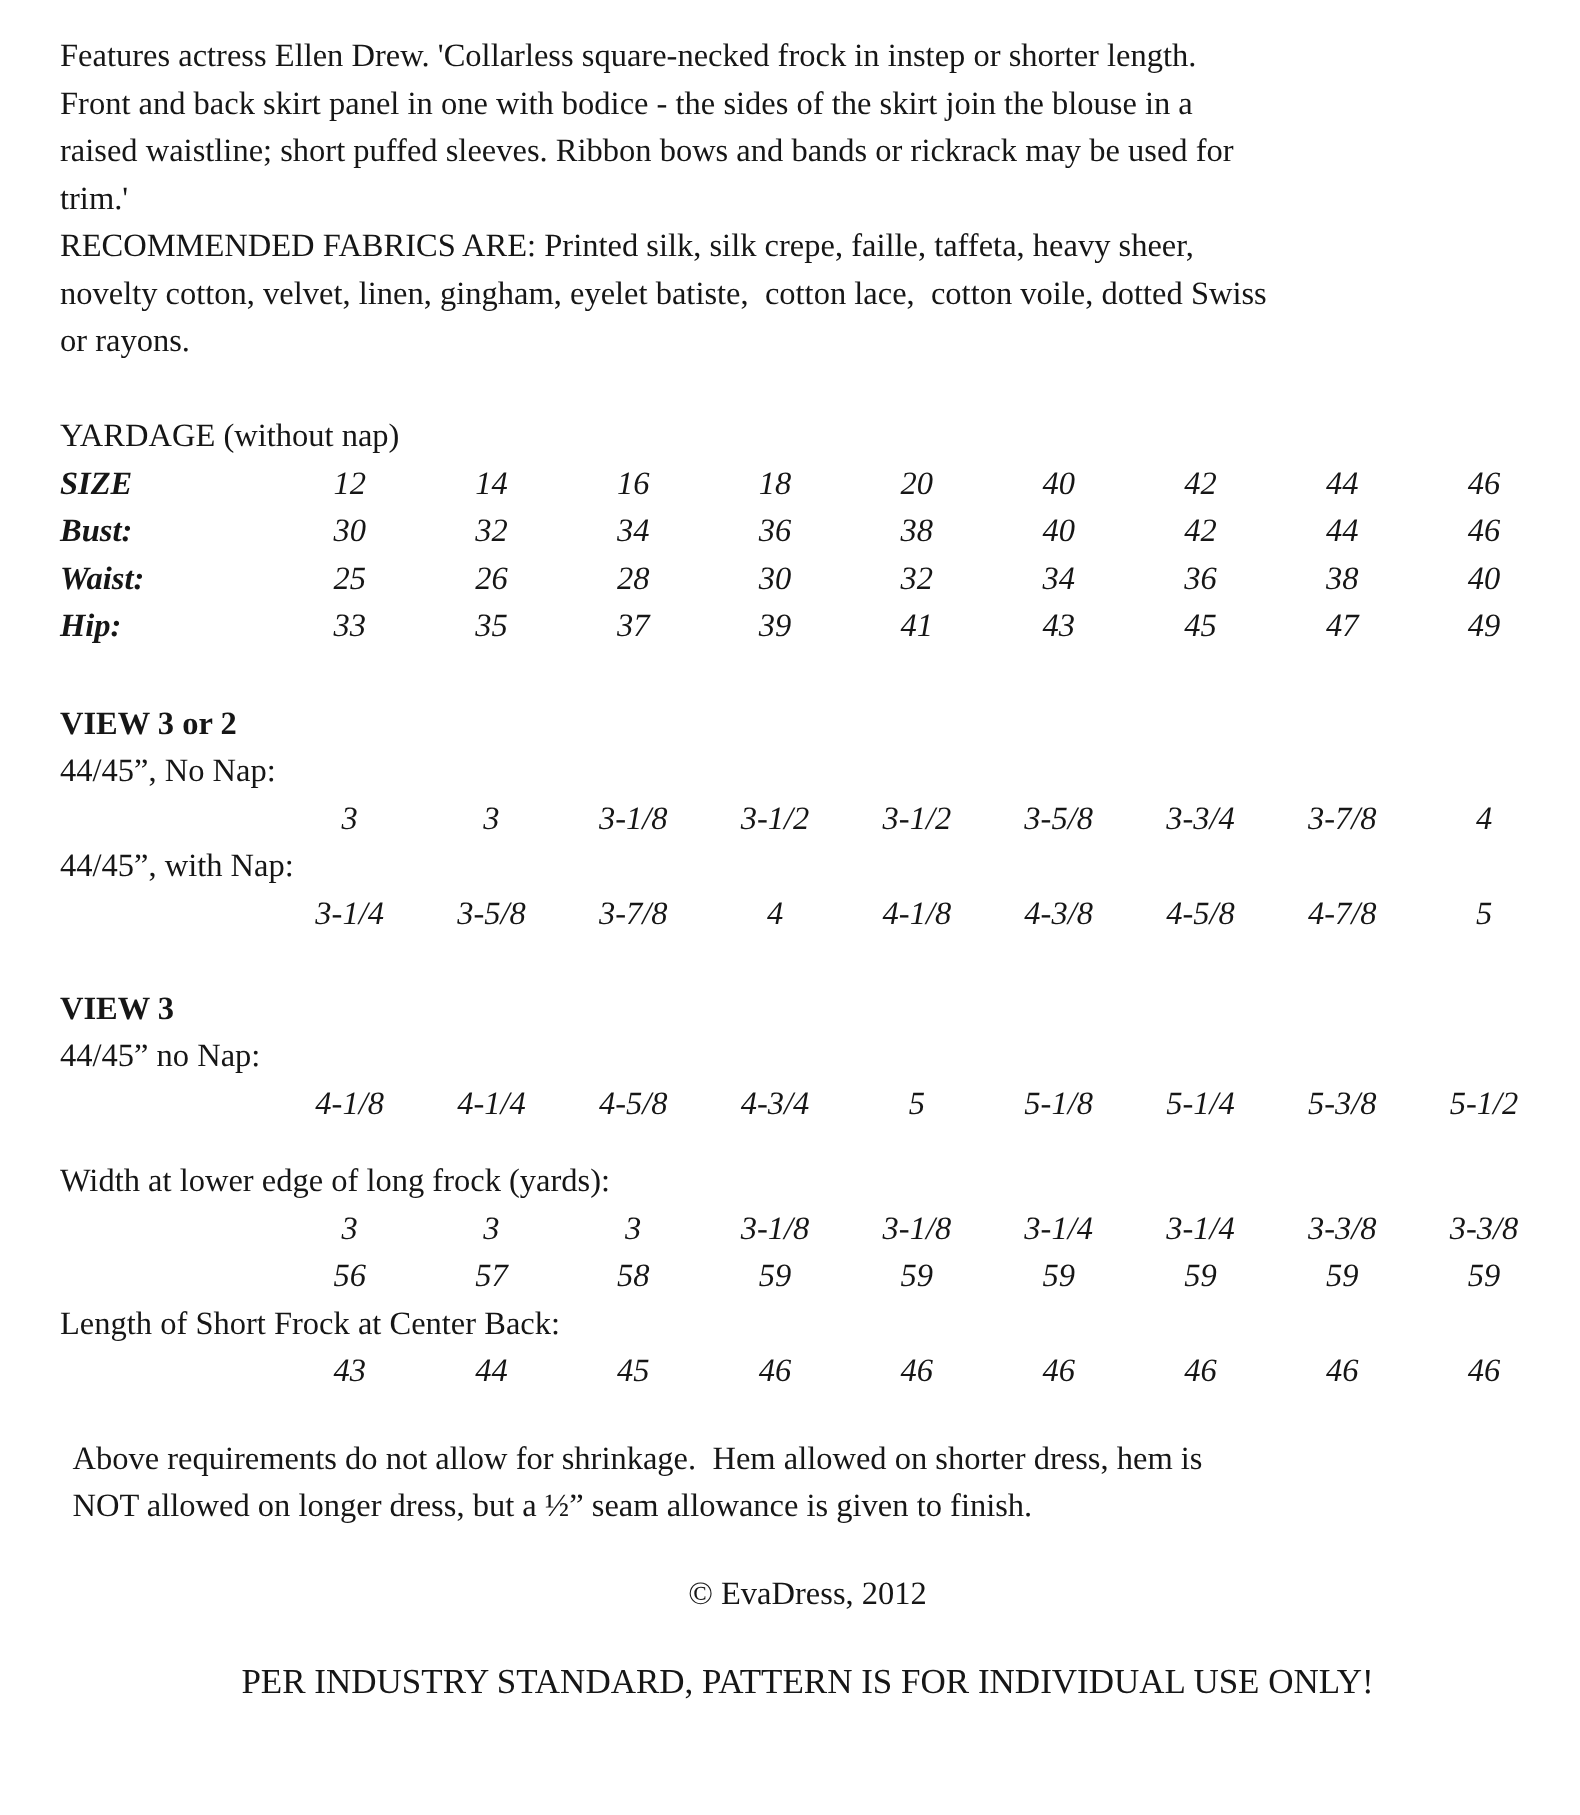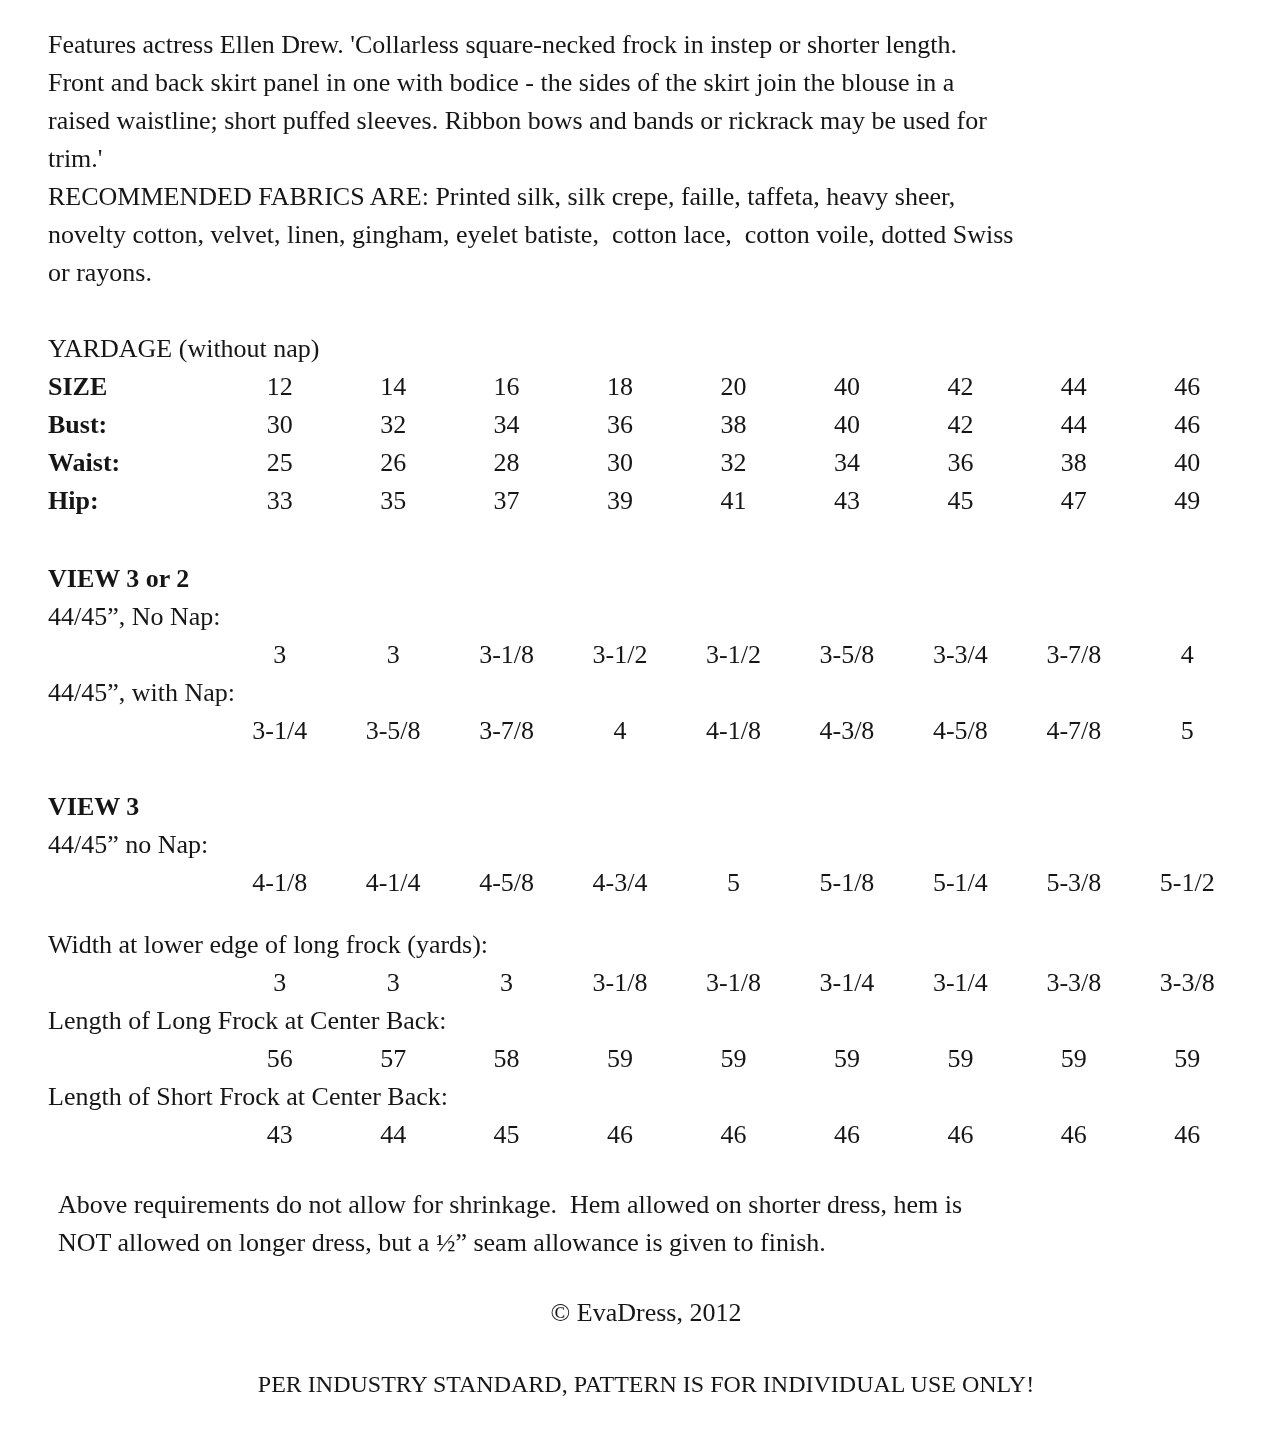--- a/index.html
+++ b/index.html
@@ -15,25 +15,26 @@
     overflow: hidden;
   }
   .line { white-space: pre-wrap; font-family: Liberation Serif, serif; }
   .bold { font-weight: bold; }
   .section-yardage { margin-top: 38px; }
   .section-view12 { margin-top: 40px; }
   .section-view3 { margin-top: 38px; }
   .section-measure { margin-top: 24px; }
   .section-notes { margin-top: 32px; padding-left: 10px; padding-right: 40px; }
   .section-copyright { margin-top: 32px; text-align: center; }
-  .section-footer { margin-top: 30px; text-align: center; font-size: 24px; line-height: 44px; }
+  .section-footer { margin-top: 30px; text-align: center; font-size: 28px; line-height: 44px; }
   .num-row {
     display: grid;
     grid-template-columns: 175px repeat(9, 1fr);
     align-items: baseline;
+    font-style: italic;
   }
   .num-row .row-label { text-align: left; }
   .num-row .cell { text-align: center; }
 </style>
 </head>
 <body>
 
 <div>
 
   <div>
@@ -152,21 +153,20 @@
     <span class="cell">3</span>
         <span class="cell">3</span>
         <span class="cell">3</span>
         <span class="cell">3-1/8</span>
         <span class="cell">3-1/8</span>
         <span class="cell">3-1/4</span>
         <span class="cell">3-1/4</span>
         <span class="cell">3-3/8</span>
         <span class="cell">3-3/8</span>
       </div>
-    <div class="line">Length of Long Frock at Center Back:</div>
     <div class="num-row">
       <span class="row-label"></span>
     <span class="cell">56</span>
         <span class="cell">57</span>
         <span class="cell">58</span>
         <span class="cell">59</span>
         <span class="cell">59</span>
         <span class="cell">59</span>
         <span class="cell">59</span>
         <span class="cell">59</span>

